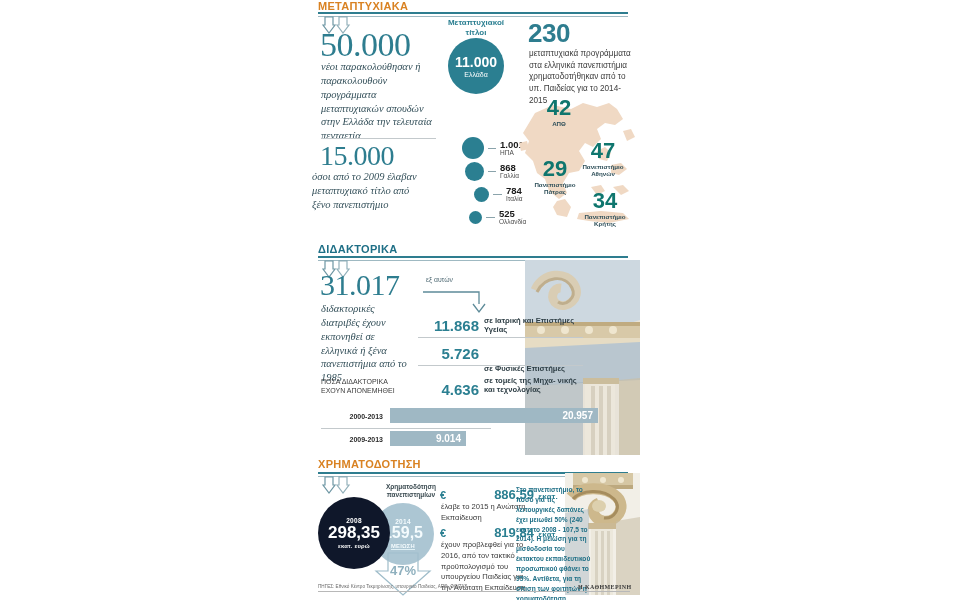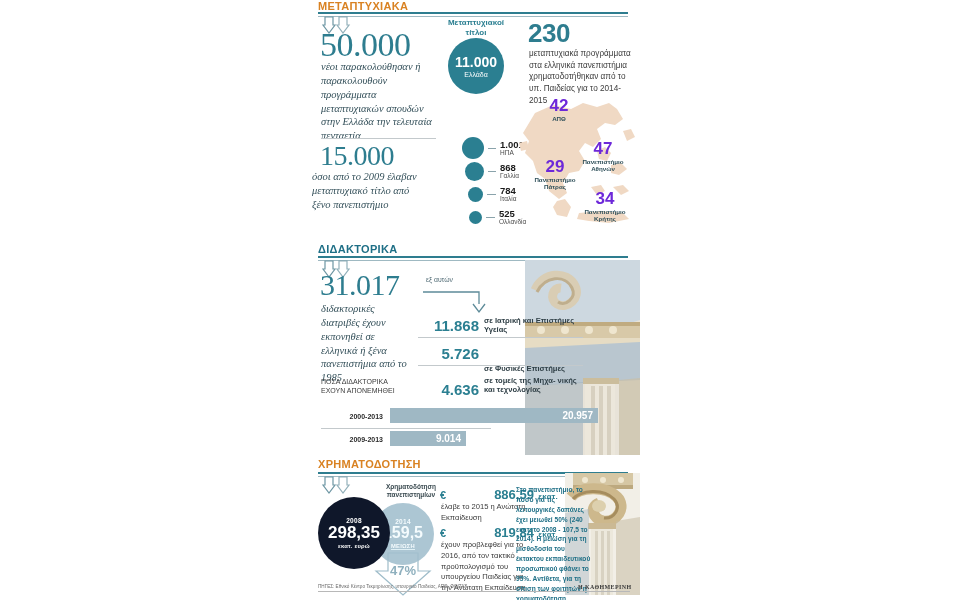--- a/index.html
+++ b/index.html
@@ -55,21 +55,21 @@
   .dotrow{position:absolute;display:flex;align-items:center;}
   .dot{border-radius:50%;background:#2b7f91;flex:0 0 auto;}
   .dash{height:1px;background:#8aa3ab;margin:0 4px;}
   .dotlbl{font-family:"Liberation Sans",sans-serif;line-height:1.05;}
   .dotlbl .v{font-weight:bold;color:#1b1b1b;font-size:9.5px;}
   .dotlbl .l{color:#4a4a4a;font-size:6.5px;}
 
   
   .mapwrap{position:absolute;left:505px;top:95px;width:135px;height:145px;}
   .maplbl{position:absolute;text-align:center;font-family:"Liberation Sans",sans-serif;}
-  .maplbl .n{color:#6d28d9;font-weight:bold;font-size:17px;line-height:1;}
+  .maplbl .n{color:#0f766e;font-weight:bold;font-size:22px;line-height:1;}
   .maplbl .t{color:#2e4f59;font-weight:bold;font-size:6.2px;line-height:1.15;margin-top:1px;}
 
   
   .midnum{position:absolute;font-family:"Liberation Sans",sans-serif;font-weight:bold;
           color:#2b7f91;font-size:15px;text-align:right;}
   .midtxt{position:absolute;font-family:"Liberation Sans",sans-serif;font-weight:bold;
           color:#2f3f46;font-size:7.6px;line-height:1.25;}
   .exauton{position:absolute;font-family:"Liberation Sans",sans-serif;font-size:6.8px;color:#4e6973;}
 
   
@@ -145,21 +145,21 @@
 
     <div class="dotrow" style="left:155px;top:162px;">
       <div class="dot" style="width:19px;height:19px;"></div>
       <div class="dash" style="width:8px;"></div>
       <div class="dotlbl">
         <div class="v">868</div>
         <div class="l">Γαλλία</div>
       </div>
     </div>
 
-    <div class="dotrow" style="left:158px;top:186px;">
+    <div class="dotrow" style="left:164px;top:186px;">
       <div class="dot" style="width:15px;height:15px;"></div>
       <div class="dash" style="width:9px;"></div>
       <div class="dotlbl">
         <div class="v">784</div>
         <div class="l">Ιταλία</div>
       </div>
     </div>
 
     <div class="dotrow" style="left:159px;top:209px;">
       <div class="dot" style="width:13px;height:13px;"></div>

